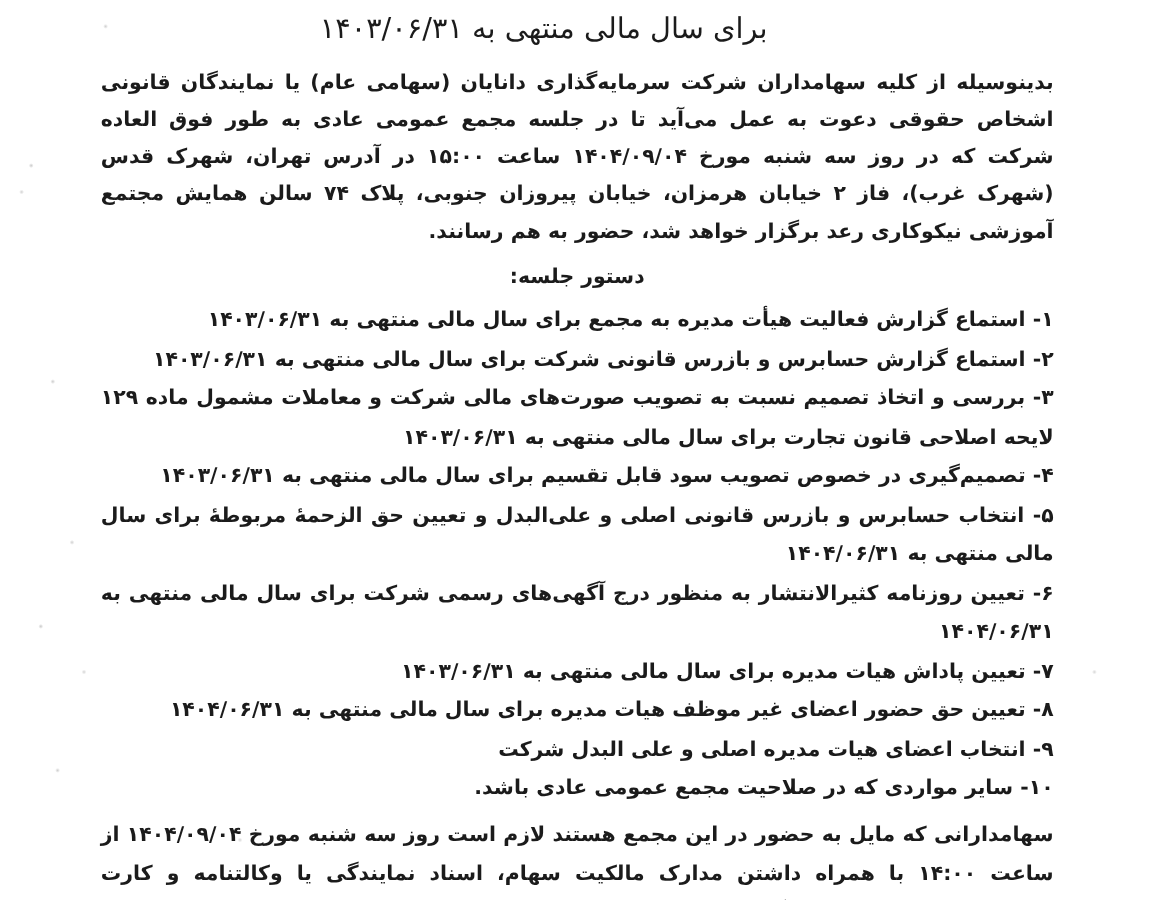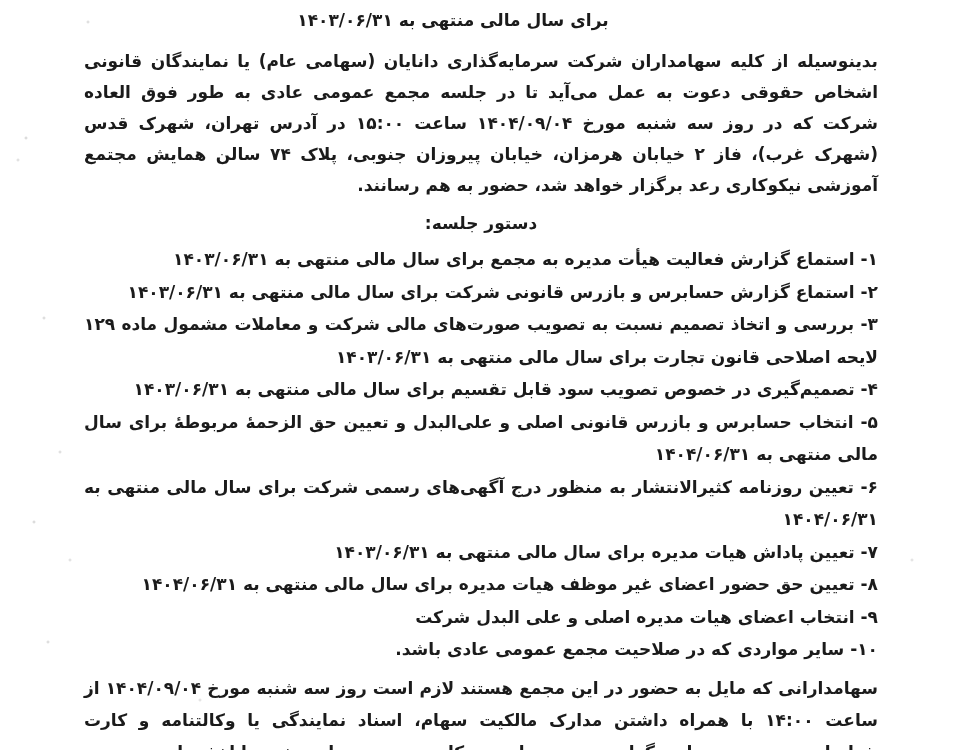--- a/index.html
+++ b/index.html
@@ -31,22 +31,22 @@
   }
   .page {
     direction: rtl;
     padding: 6px 82px 0 84px;
     color: #1b1b1b;
     font-size: 17px;
     font-weight: 600;
   }
   .title {
     text-align: center;
-    font-size: 17px;
-    font-weight: 700;
+    font-size: 24px;
+    font-weight: 400;
     margin: 4px 0 16px 0;
     transform: translateX(-28px); 
     letter-spacing: 0.2px;
   }
   .para {
     text-align: justify;
     line-height: 31px;
     margin: 0;
   }
   .agenda-heading {

